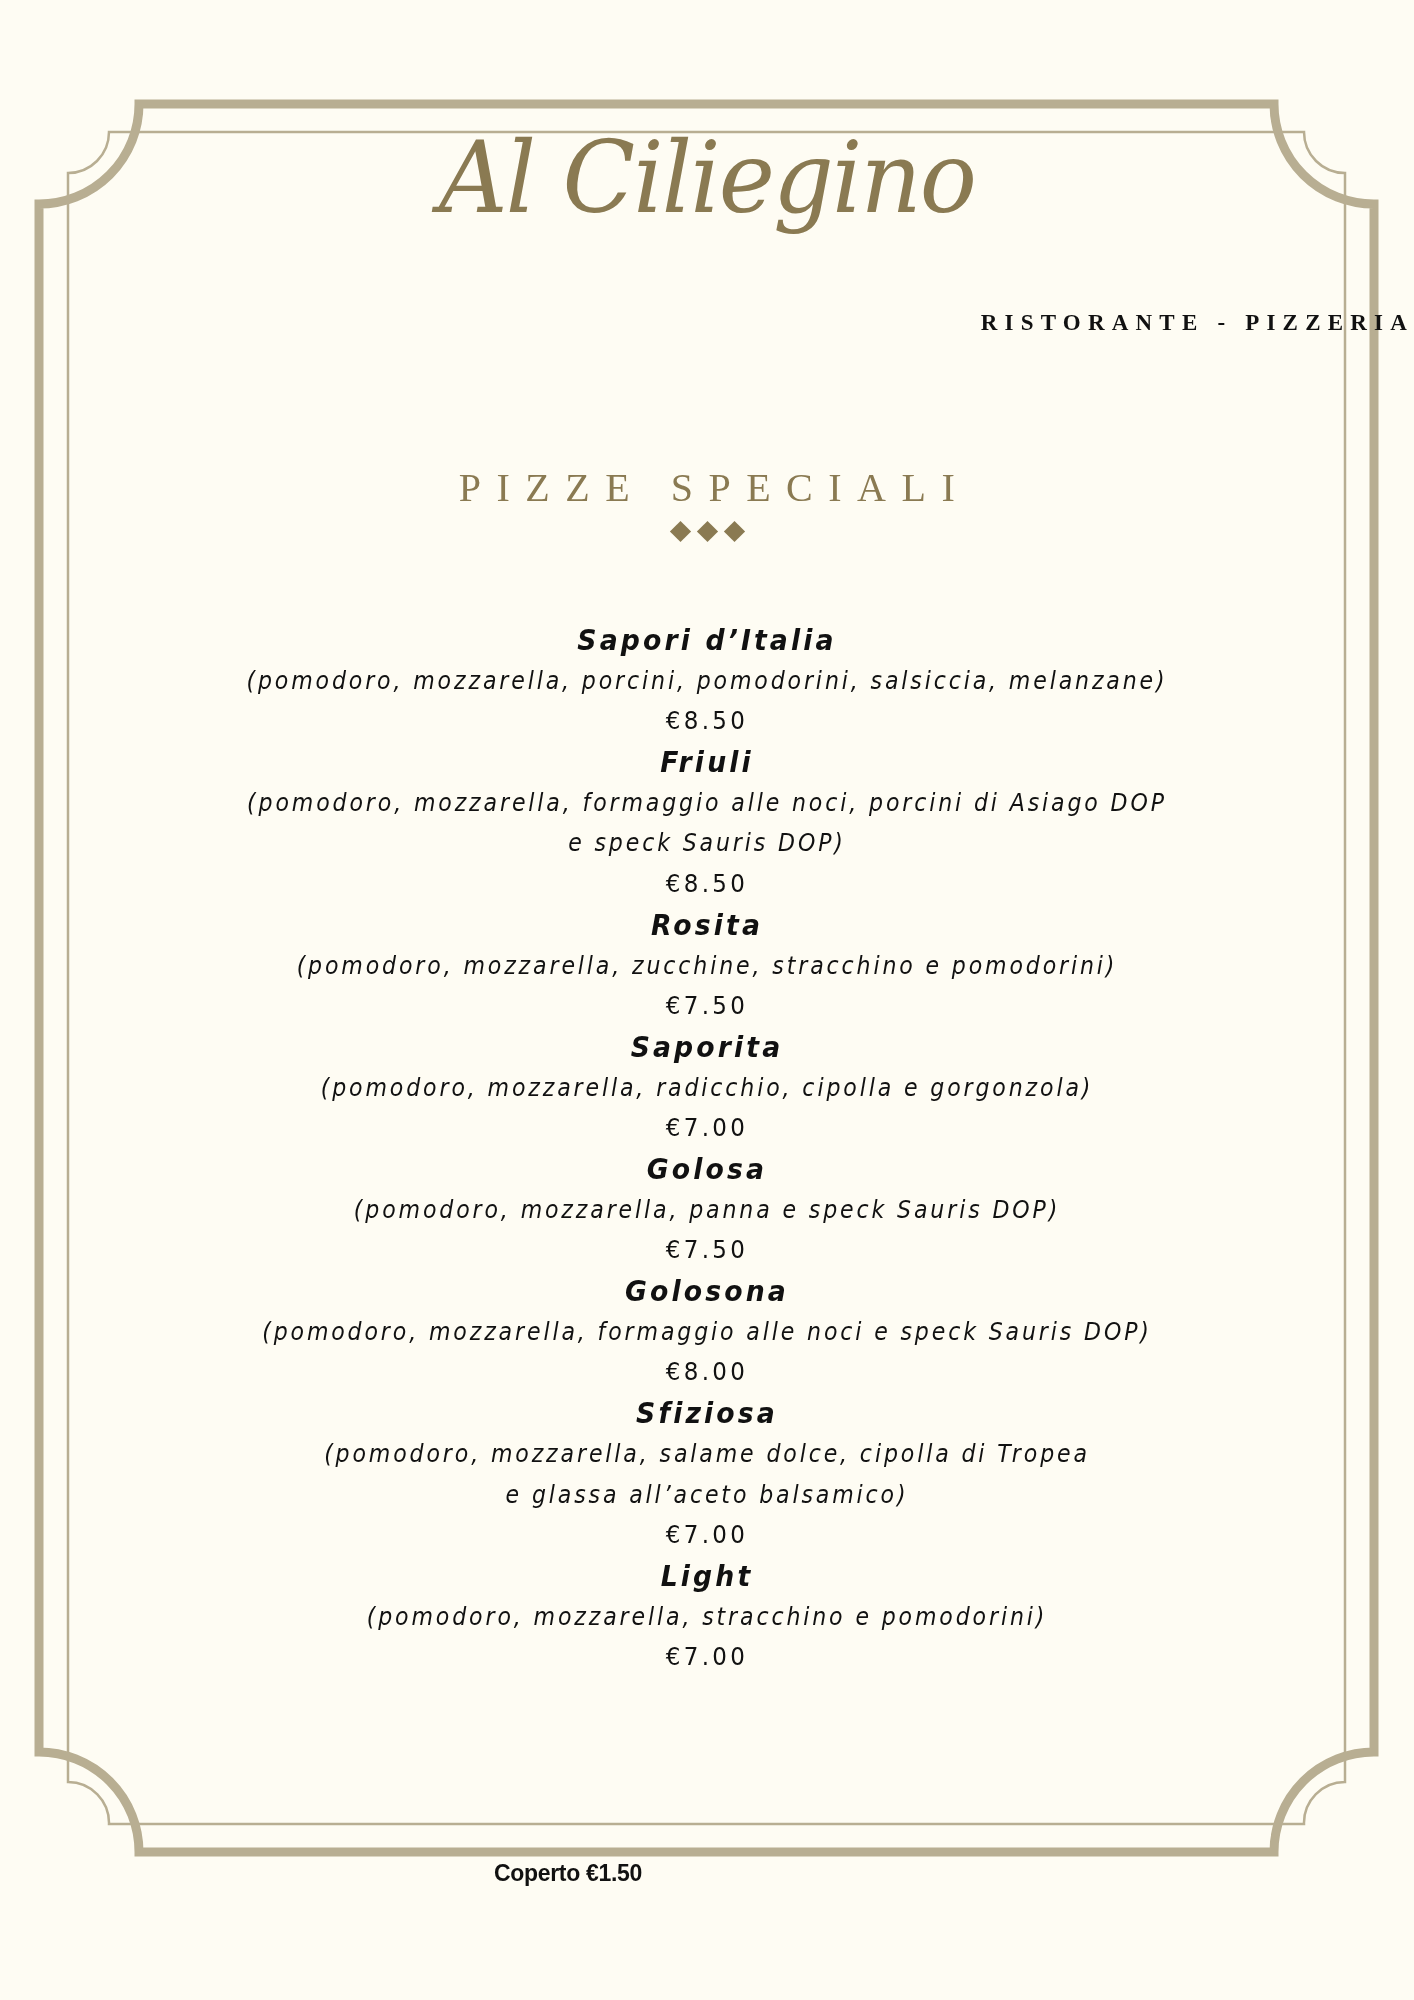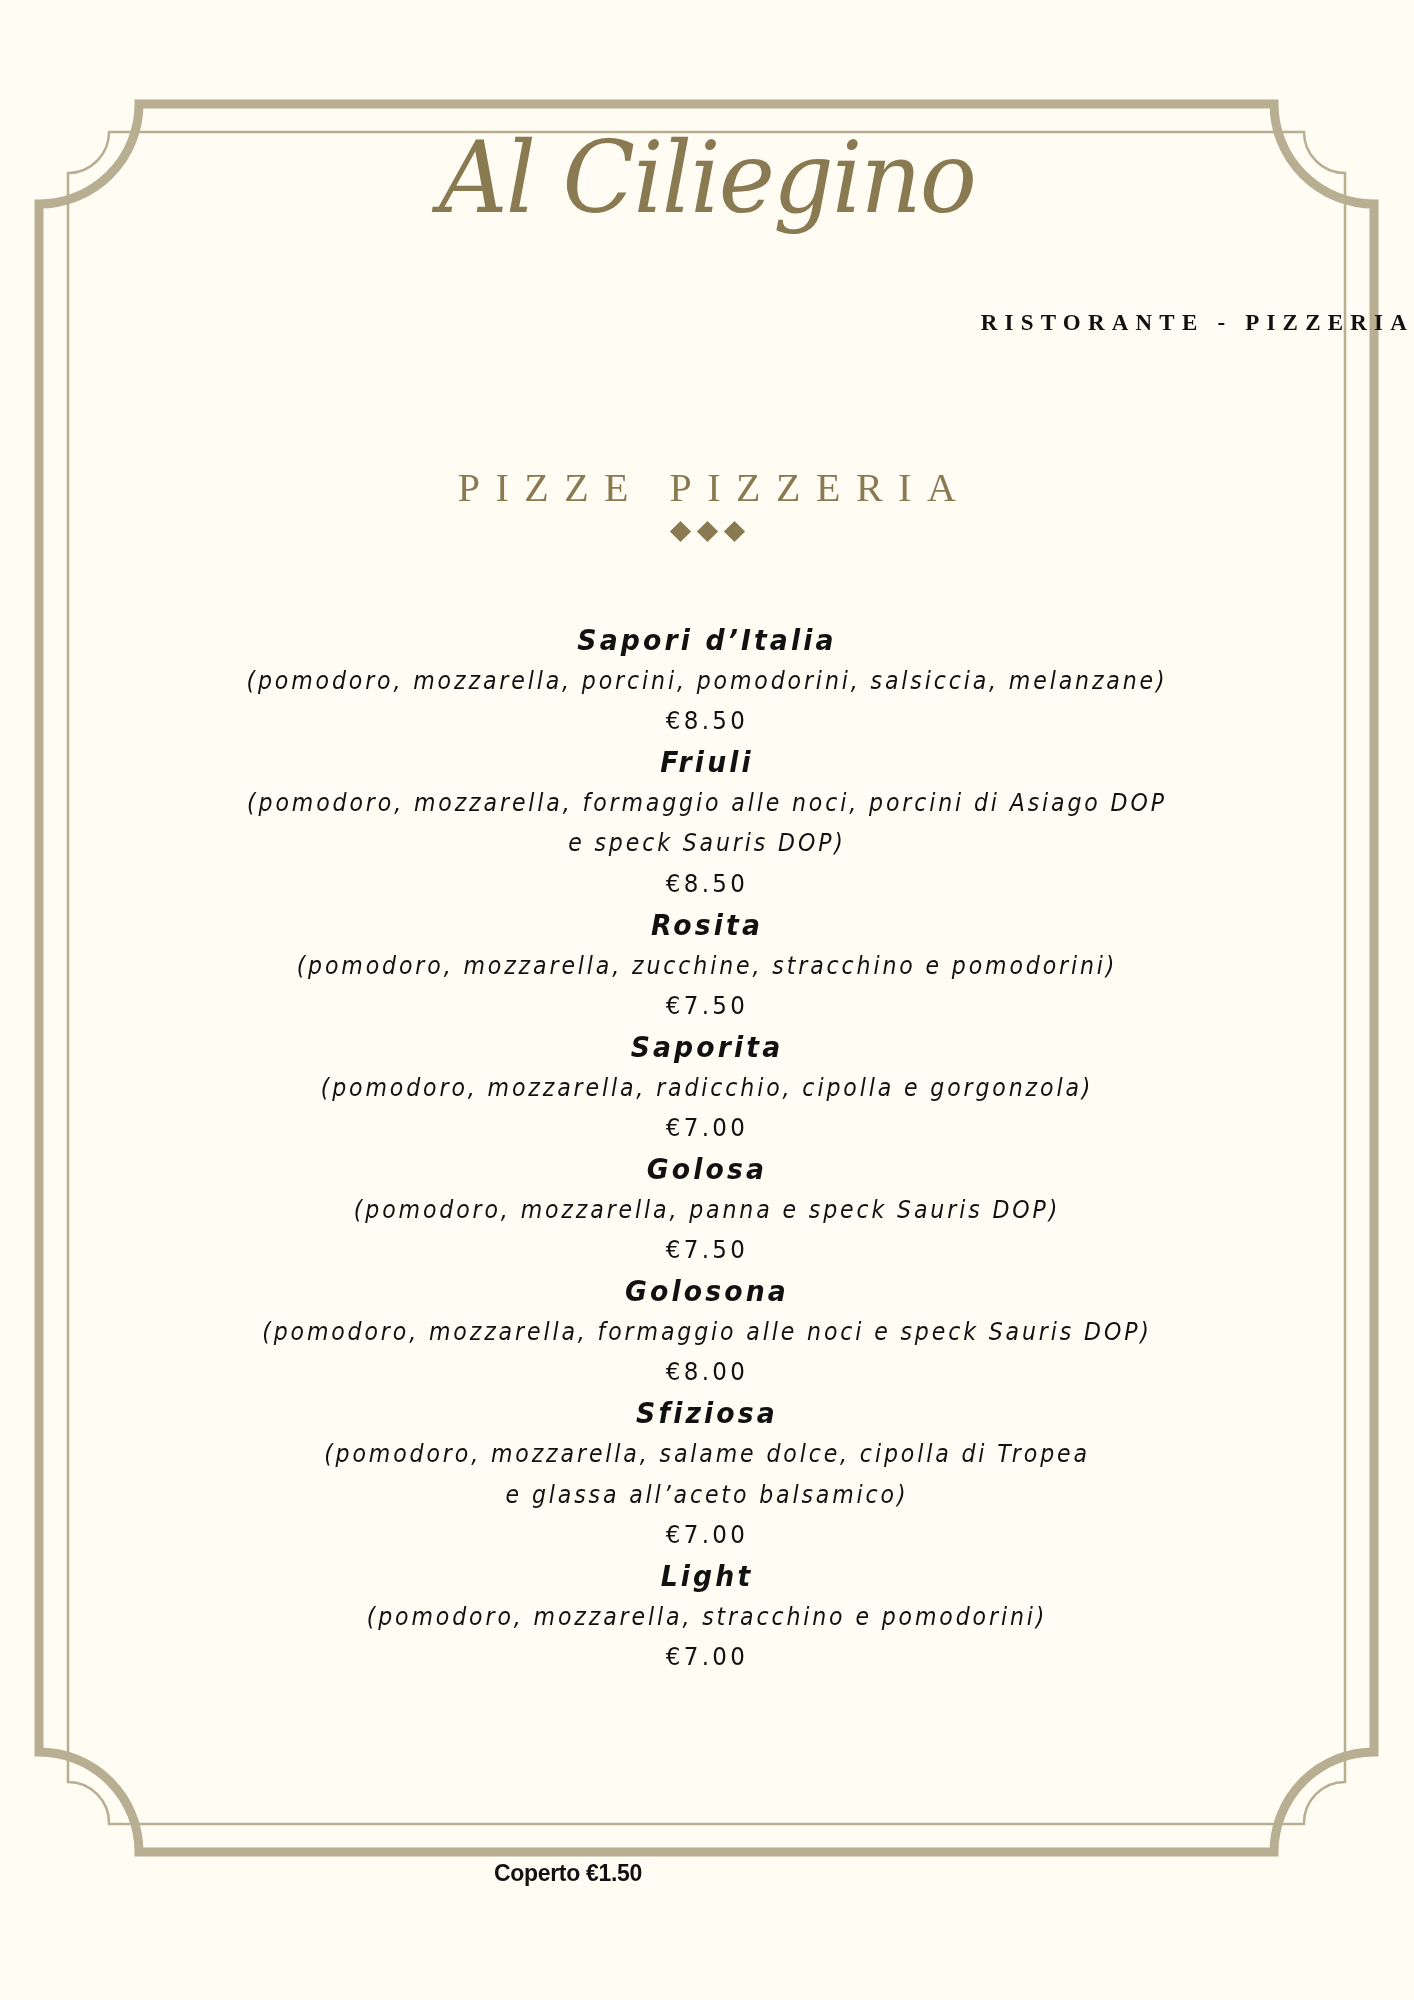--- a/index.html
+++ b/index.html
@@ -118,21 +118,21 @@
 <svg class="frame" viewBox="0 0 1414 2000" xmlns="http://www.w3.org/2000/svg">
 
   <path d="M 139 104 L 1274 104 A 100 100 0 0 0 1374 204 L 1374 1752 A 100 100 0 0 0 1274 1852 L 139 1852 A 100 100 0 0 0 39 1752 L 39 204 A 100 100 0 0 0 139 104 Z" fill="none" stroke="#b8ae92" stroke-width="9"></path>
 
   <path d="M 109 132 L 1304 132 A 41 41 0 0 0 1345 173 L 1345 1782 A 41 41 0 0 0 1304 1824 L 109 1824 A 41 41 0 0 0 68 1782 L 68 173 A 41 41 0 0 0 109 132 Z" fill="none" stroke="#b8ae92" stroke-width="2.5"></path>
 </svg>
 
 <div class="logo">Al Ciliegino</div>
 <div class="subtitle">RISTORANTE - PIZZERIA</div>
 
-<div class="section-title">PIZZE PIZZERIA</div>
+<div class="section-title">PIZZE SPECIALI</div>
 <div class="diamonds">
   <div class="diamond"></div>
   <div class="diamond"></div>
   <div class="diamond"></div>
 </div>
 
 <div class="menu">
   <div>
     <div class="item-name">Sapori d’Italia</div>
     <div class="item-desc">(pomodoro, mozzarella, porcini, pomodorini, salsiccia, melanzane)</div>

